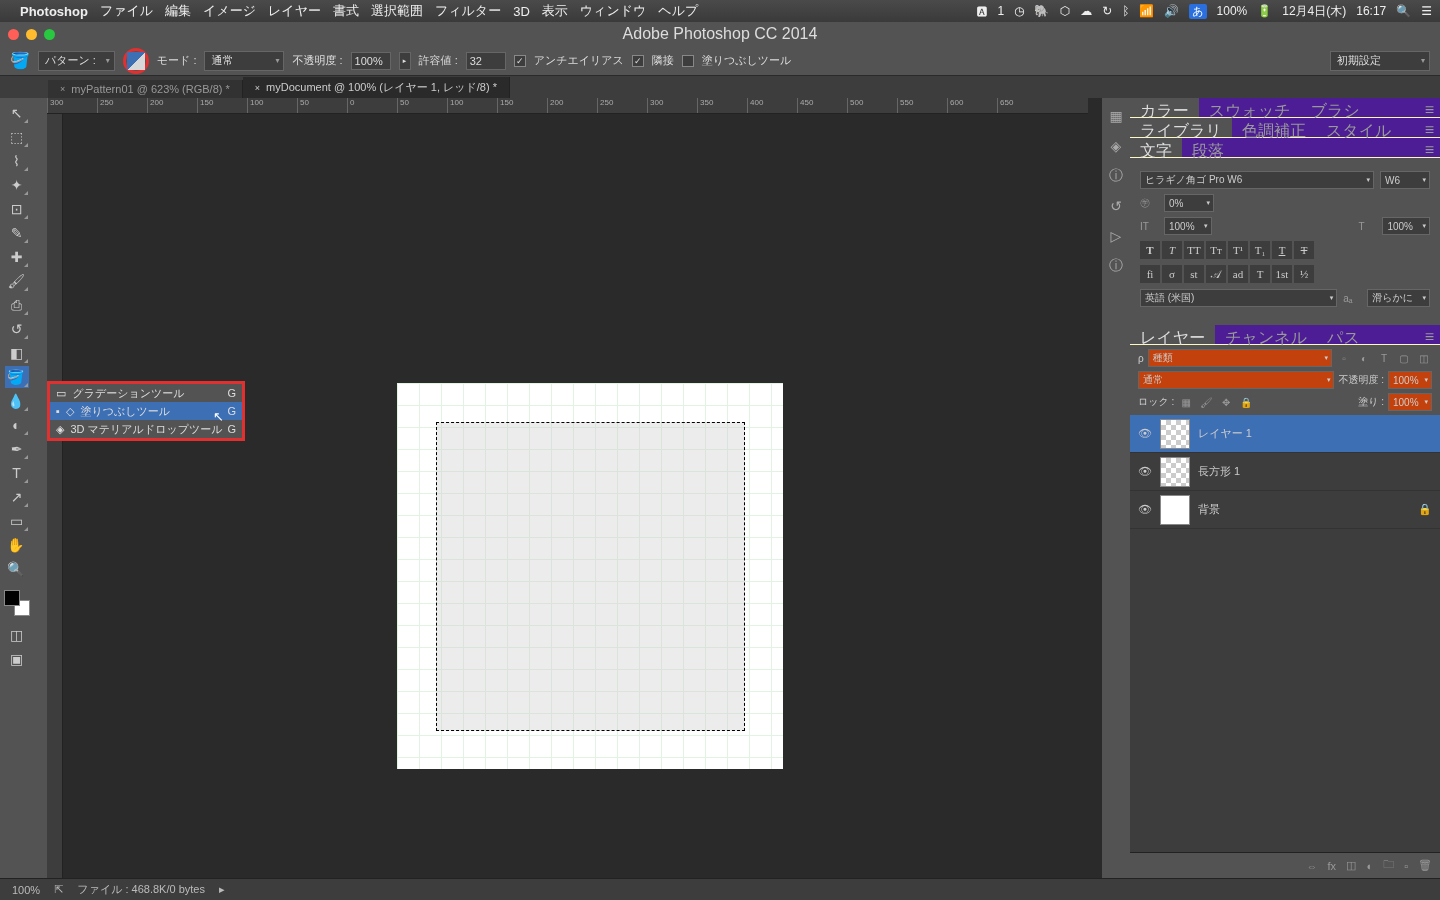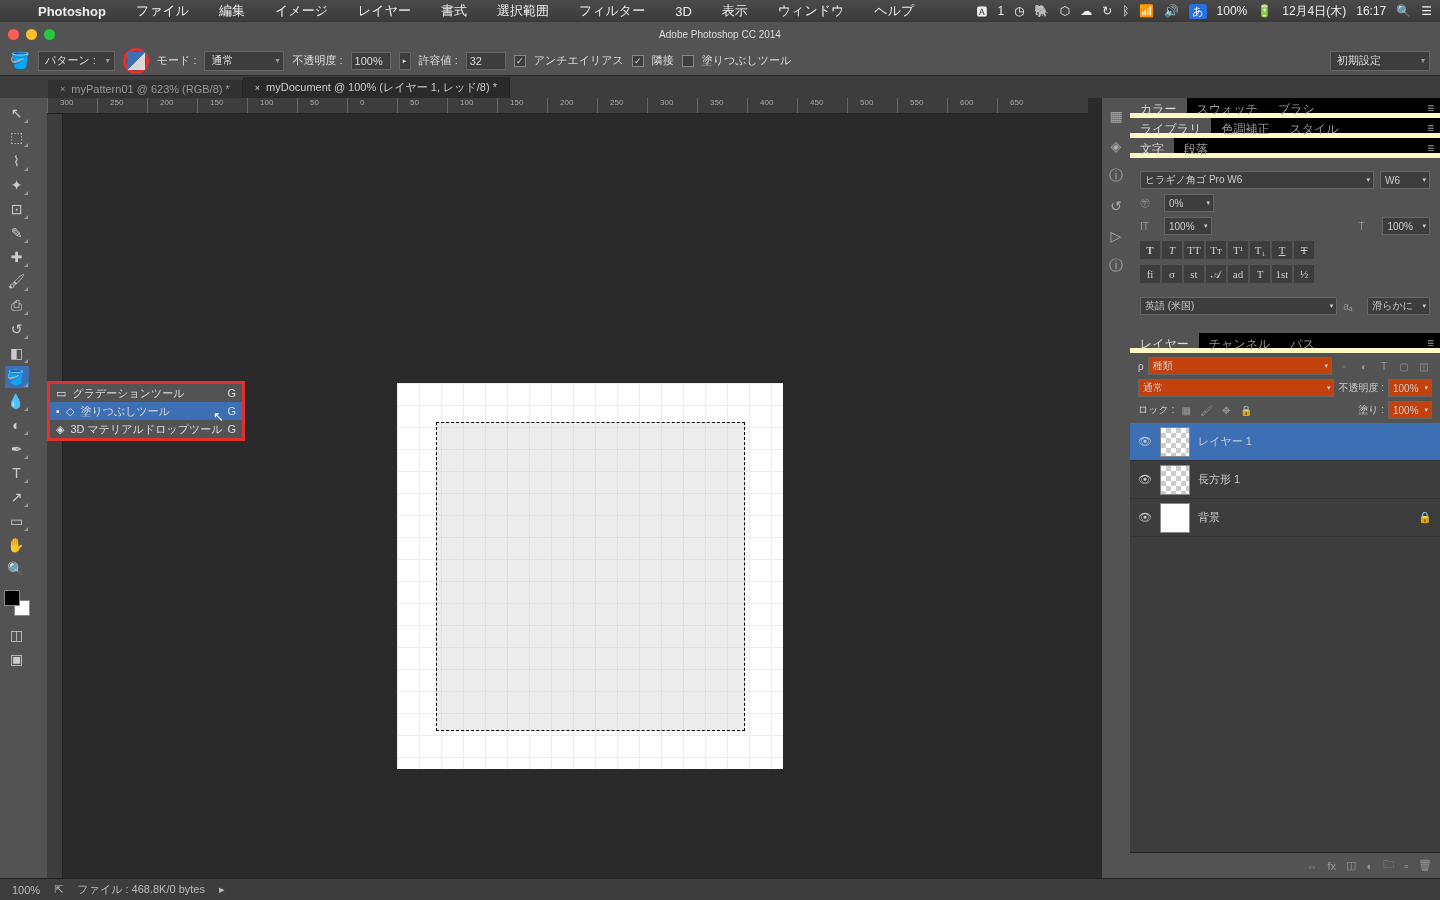--- a/index.html
+++ b/index.html
@@ -1,25 +1,25 @@
 <!DOCTYPE html>
 <html><head>
 <meta charset="utf-8">
 <style>
 *{margin:0;padding:0;box-sizing:border-box;font-family:"Hiragino Kaku Gothic Pro","ヒラギノ角ゴ Pro",sans-serif;user-select:none}
 body{width:1440px;height:900px;background:#2a2a2a;overflow:hidden;position:relative;color:#ccc;font-size:11px}
-.menubar{height:22px;background:linear-gradient(#4a4a4a,#3a3a3a);display:flex;align-items:center;padding:0 8px;gap:30px;font-size:13px;color:#eee}
+.menubar{height:22px;background:linear-gradient(#4a4a4a,#3a3a3a);display:flex;align-items:center;padding:0 8px;gap:12px;font-size:13px;color:#eee}
 .menubar .apple{font-size:14px}
 .menubar .app{font-weight:bold}
 .menubar .spacer{flex:1}
 .menubar .right{display:flex;align-items:center;gap:10px;font-size:12px}
 .menubar .right span{display:inline-flex;align-items:center}
 .ime{background:#2b6fde;color:#fff;padding:0 3px;border-radius:2px;font-size:11px}
 
-.winbar{height:24px;background:#535353;display:flex;align-items:center;padding-left:8px;color:#ddd;font-size:10px;position:relative}
+.winbar{height:24px;background:#535353;display:flex;align-items:center;padding-left:8px;color:#ddd;font-size:16px;position:relative}
 .traffic{display:flex;gap:7px;margin-right:12px}
 .dot{width:11px;height:11px;border-radius:50%}
 .dot.r{background:#ff5f57}.dot.y{background:#febc2e}.dot.g{background:#28c840}
 .winbar .title{position:absolute;left:50%;transform:translateX(-50%)}
 
 .optbar{height:30px;background:#535353;border-bottom:1px solid #2a2a2a;display:flex;align-items:center;padding:0 10px;gap:8px;font-size:11px;color:#ddd}
 .optbar .dd{background:#3d3d3d;border:1px solid #666;padding:2px 18px 2px 6px;position:relative;height:20px;display:inline-flex;align-items:center}
 .optbar .dd::after{content:"▾";position:absolute;right:4px;font-size:8px;color:#999}
 .optbar .swatch{width:26px;height:26px;border:3px solid #e03030;border-radius:50%;display:inline-flex;align-items:center;justify-content:center;background:#535353}
 .optbar .swatch-inner{width:18px;height:18px;background:linear-gradient(135deg,#3d6fb5 50%,#d8d8d8 50%)}
@@ -38,37 +38,37 @@
 .toolbar .t.sel{background:#3d6fb5}
 .toolbar .t.corner::after{content:"";position:absolute;right:1px;bottom:1px;border:2px solid transparent;border-right-color:#999;border-bottom-color:#999}
 .toolbar .colors{margin-top:8px;position:relative;width:26px;height:26px}
 .toolbar .fg{position:absolute;width:16px;height:16px;background:#000;border:1px solid #888;top:0;left:0}
 .toolbar .bg{position:absolute;width:16px;height:16px;background:#fff;border:1px solid #888;bottom:0;right:0}
 
 .aux{width:14px;background:#535353}
 
 .canvas-area{flex:1;background:#2a2a2a;position:relative;overflow:hidden}
 .hruler{position:absolute;top:0;left:0;right:14px;height:16px;background:#3d3d3d;border-bottom:1px solid #222;font-size:8px;color:#aaa;display:flex;overflow:hidden}
-.hruler span{width:50px;flex-shrink:0;border-left:1px solid #666;padding-left:12px}
+.hruler span{width:50px;flex-shrink:0;border-left:1px solid #666;padding-left:2px}
 .vruler{position:absolute;top:16px;left:0;width:16px;bottom:0;background:#3d3d3d;border-right:1px solid #222}
 .canvas{position:absolute;left:350px;top:285px;width:386px;height:386px;background:#fff}
 .canvas::before{content:"";position:absolute;inset:0;background-image:linear-gradient(#c8e8c8 1px,transparent 1px),linear-gradient(90deg,#c8e8c8 1px,transparent 1px);background-size:22px 22px;opacity:.5}
 .sel-rect{position:absolute;left:389px;top:324px;width:309px;height:309px;border:1px dashed #000;background:rgba(200,200,200,.35)}
 
 .flyout{position:absolute;left:47px;top:381px;width:198px;border:3px solid #e03030;background:#535353;z-index:50}
 .flyout .fi{height:18px;display:flex;align-items:center;padding:0 6px;font-size:11px;color:#ddd;justify-content:space-between}
 .flyout .fi.sel{background:#3d6fb5}
 .flyout .fi .lbl{display:flex;align-items:center;gap:6px}
 .flyout .cursor{position:absolute;right:18px;top:25px;font-size:13px;color:#fff;pointer-events:none}
 
 .rightdock{width:28px;background:#535353;display:flex;flex-direction:column;align-items:center;gap:10px;padding-top:8px}
 .rightdock .ri{width:20px;height:20px;color:#aaa;font-size:14px;display:flex;align-items:center;justify-content:center}
 
 .panels{width:310px;background:#535353;display:flex;flex-direction:column}
-.ptabs{height:20px;background:#000000;display:flex;font-size:12px;border-bottom:5px solid #fef9c3}
+.ptabs{height:20px;background:#4c1d95;display:flex;font-size:16px;border-bottom:1px solid #fef9c3}
 .ptabs span{padding:3px 10px;color:#999}
 .ptabs span.active{background:#535353;color:#ddd}
 .ptabs .menu{margin-left:auto;padding:3px 6px}
 .char-panel{padding:13px 10px;font-size:10px;color:#ccc}
 .char-panel .row{display:flex;align-items:center;gap:6px;margin-bottom:5px}
 .char-panel .dd{background:#3d3d3d;border:1px solid #666;height:18px;padding:0 16px 0 4px;position:relative;display:inline-flex;align-items:center;min-width:50px}
 .char-panel .dd::after{content:"▾";position:absolute;right:3px;font-size:7px}
 .char-panel .lbl{width:18px;color:#999;font-size:10px}
 .char-panel .btnrow{display:flex;gap:2px;margin-top:6px}
 .char-panel .tb{width:20px;height:18px;background:#3d3d3d;display:flex;align-items:center;justify-content:center;font-size:11px;font-family:serif}
@@ -312,21 +312,21 @@
       <div class="btnrow">
         <span class="tb">fi</span>
         <span class="tb">σ</span>
         <span class="tb">st</span>
         <span class="tb">𝒜</span>
         <span class="tb">ad</span>
         <span class="tb">T</span>
         <span class="tb">1st</span>
         <span class="tb">½</span>
       </div>
-      <div class="row" style="margin-top:14px">
+      <div class="row" style="margin-top:6px">
           <span class="dd" style="flex:1">英語 (米国)</span>
           <span class="lbl">aₐ</span>
           <span class="dd">滑らかに</span>
         </div>
     </div>
 
     <div class="ptabs">
       <span class="active">レイヤー</span>
       <span>チャンネル</span>
       <span>パス</span>

